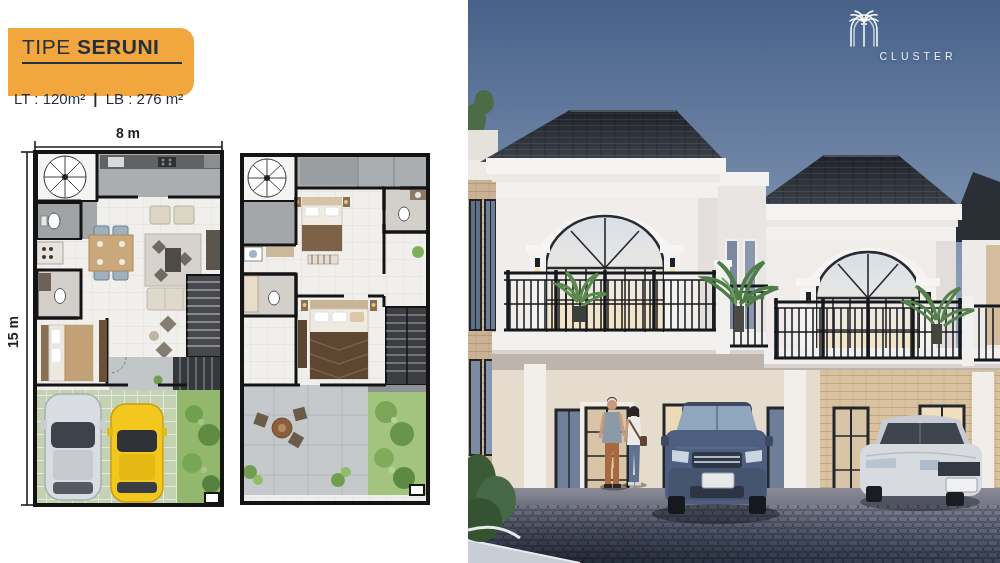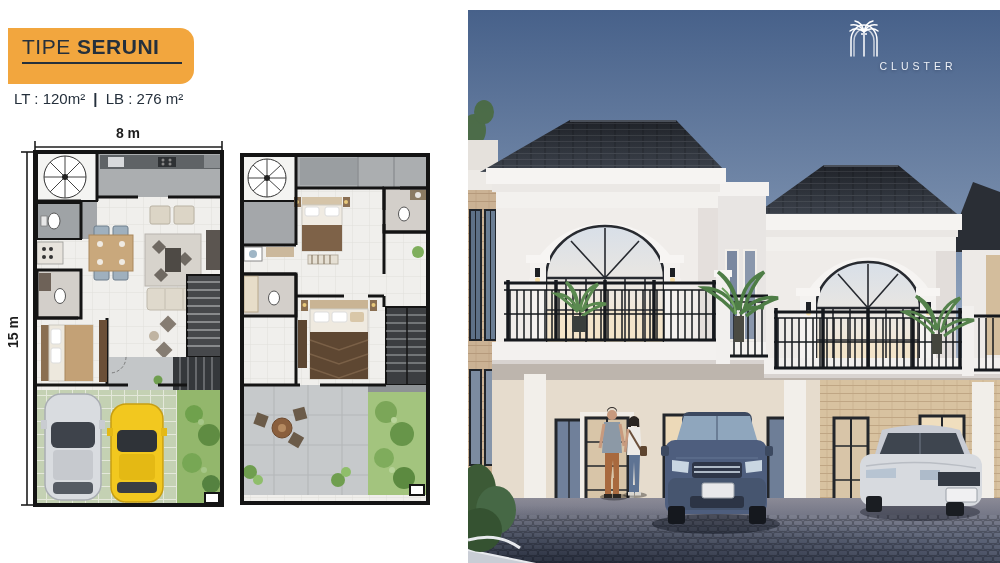--- a/index.html
+++ b/index.html
@@ -1,34 +1,34 @@
 <!DOCTYPE html>
 <html><head>
 <meta charset="utf-8">
 <style>
   html,body{margin:0;padding:0;background:#ffffff;}
   .stage{position:relative;width:1000px;height:563px;background:#ffffff;overflow:hidden;
          font-family:"Liberation Sans",sans-serif;}
   
   .left-panel{position:absolute;left:0;top:0;width:468px;height:563px;background:#ffffff;}
-  .banner{position:absolute;left:8px;top:28px;width:186px;height:56px;background:#F2A63E;
+  .banner{position:absolute;left:8px;top:28px;width:186px;height:68px;background:#F2A63E;
           border-radius:0 14px 14px 0;box-sizing:border-box;padding:7px 10px 0 14px;}
   .banner-title{font-size:21px;color:#25303C;letter-spacing:.5px;white-space:nowrap;}
   .banner-title .t-light{font-weight:500;}
   .banner-title .t-bold{font-weight:800;}
   .banner-divider{height:0;border-top:2.5px solid #25303C;margin:3px 2px 3px 0;}
   .banner-size{font-size:15px;font-weight:800;color:#25303C;letter-spacing:.5px;}
   .area-line{position:absolute;left:14px;top:90px;font-size:15px;color:#25303C;white-space:nowrap;}
   .area-line .lbl{font-weight:500;}
   .area-line .val{font-weight:400;}
   .area-line .sep{font-weight:800;padding:0 4px;}
   .plan-svg{position:absolute;}
   .plan-text{font-family:"Liberation Sans",sans-serif;font-weight:bold;fill:#1d1d1d;}
   
-  .photo{position:absolute;left:468px;top:0;width:532px;height:431px;margin-top:10px;}
+  .photo{position:absolute;left:468px;top:0;width:532px;height:431px;}
   .photo svg{display:block;}
   .logo{position:absolute;left:375px;top:8px;width:150px;text-align:center;color:#fff;
         text-shadow:0 1px 3px rgba(20,30,50,.35);}
   .logo .l1{font-size:10.5px;letter-spacing:4px;font-weight:500;margin-top:2px;color:#EDF1F7;}
   .logo .l2{font-size:16px;letter-spacing:1.5px;font-weight:800;margin-top:1px;}
 </style>
 </head>
 <body>
 
 <div class="stage">

